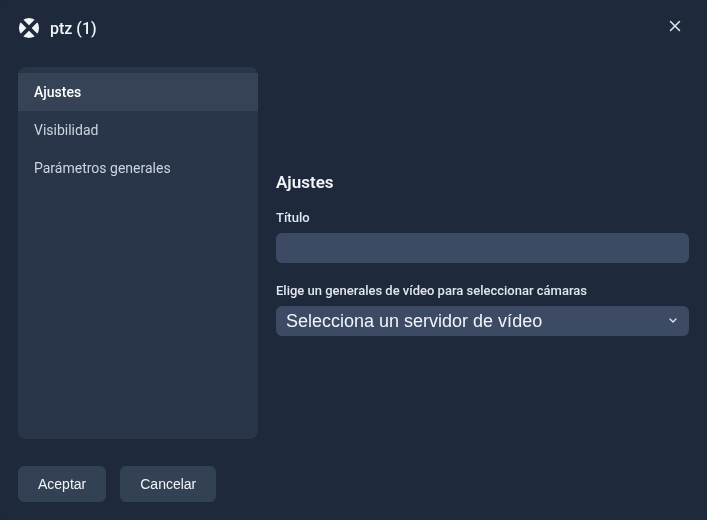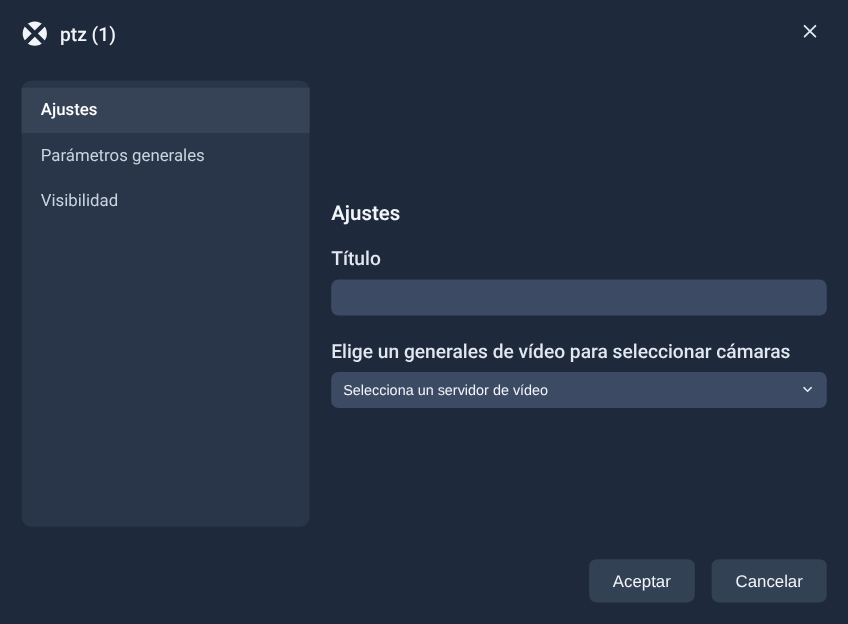--- a/index.html
+++ b/index.html
@@ -85,21 +85,21 @@
     flex-direction: column;
     padding-top: 2px;
   }
   .content-heading {
     font-size: 17px;
     font-weight: 600;
     color: #f1f5f9;
     margin-bottom: 18px;
   }
   .field-label {
-    font-size: 16px;
+    font-size: 13px;
     color: #e2e8f0;
     font-weight: 500;
     margin-bottom: 8px;
   }
   .text-input {
     width: 100%;
     background: #3c4b63;
     border: none;
     border-radius: 6px;
     height: 30px;
@@ -114,37 +114,36 @@
     width: 100%;
   }
   select.server-select {
     width: 100%;
     background: #3c4b63;
     border: none;
     border-radius: 6px;
     height: 30px;
     padding: 0 40px 0 10px;
     color: #f1f5f9;
-    font-size: 12px;
+    font-size: 18px;
     outline: none;
     appearance: none;
     -webkit-appearance: none;
     cursor: pointer;
   }
   .select-caret {
     position: absolute;
     right: 10px;
     top: 50%;
     transform: translateY(-50%);
     pointer-events: none;
     color: #e2e8f0;
   }
   .footer {
     display: flex;
-    justify-content: flex-end;
     gap: 14px;
     padding: 16px 18px 18px 18px;
   }
   .btn {
     background: #334155;
     border: none;
     border-radius: 6px;
     color: #f1f5f9;
     font-size: 14px;
     padding: 10px 20px;
@@ -175,24 +174,24 @@
       </span>
     </div>
   </div>
 
   <div class="body">
     <div class="sidebar">
       <div class="sidebar-item active">
         <span>Ajustes</span>
       </div>
       <div class="sidebar-item">
+        <span>Visibilidad</span>
+      </div>
+      <div class="sidebar-item">
         <span>Parámetros generales</span>
-      </div>
-      <div class="sidebar-item">
-        <span>Visibilidad</span>
       </div>
     </div>
 
     <div class="content">
       <div class="content-heading">Ajustes</div>
 
       <div class="field-label">Título</div>
       <input type="text" class="text-input" value="" style="">
 
       <div class="field-label">Elige un generales de vídeo para seleccionar cámaras</div>

